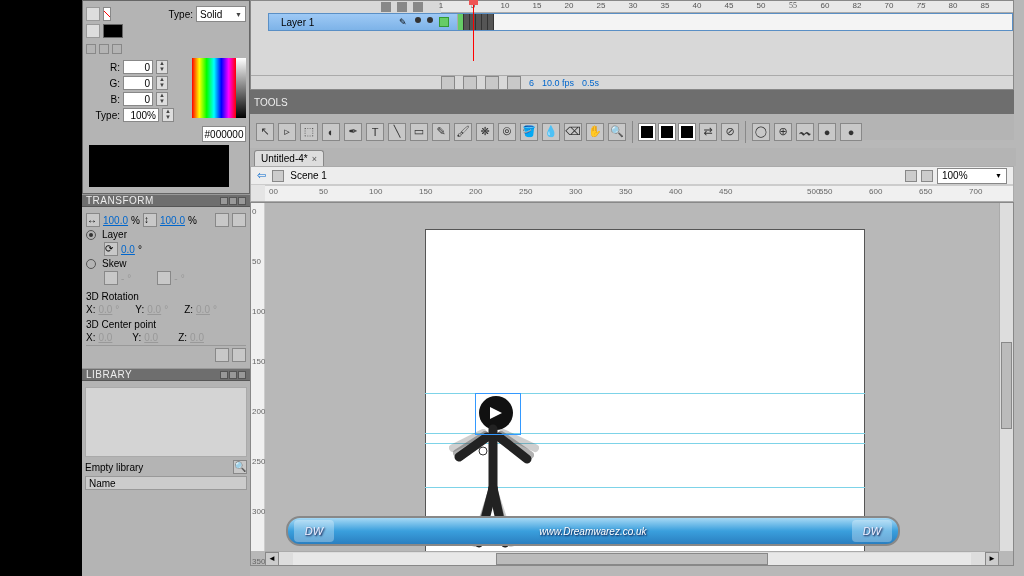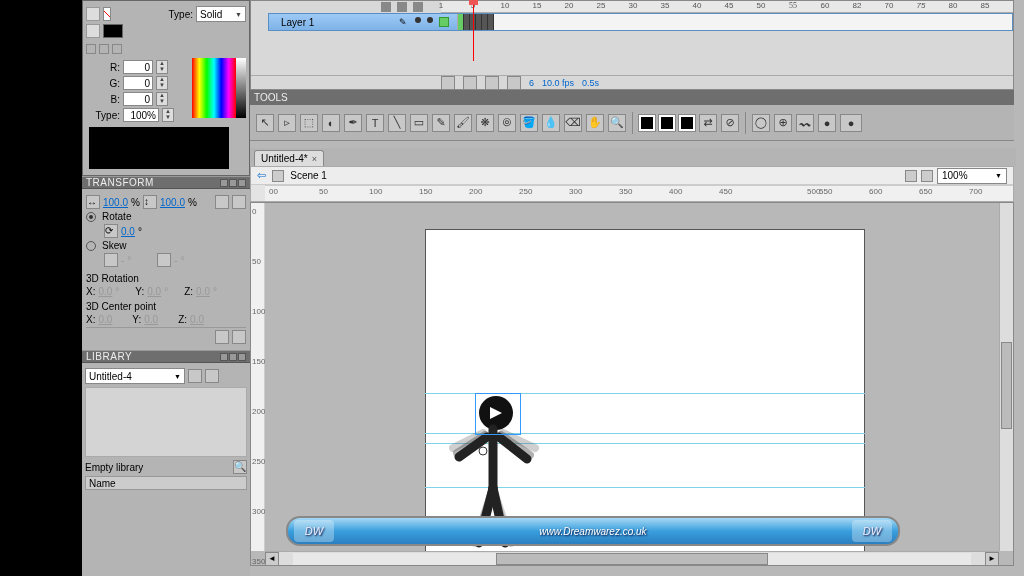--- a/index.html
+++ b/index.html
@@ -52,21 +52,21 @@
 .play{position:absolute;top:0;left:220px;width:1px;height:60px;background:red}
 .play::before{content:"";position:absolute;top:-4px;left:-4px;width:9px;height:8px;background:#e55}
 .tl-foot{position:absolute;bottom:0;left:0;right:0;height:14px;background:#d8d8d8;border-top:1px solid #aaa;display:flex;align-items:center;gap:8px;padding-left:190px}
 .tl-foot span{font-size:9px;color:#444}
 
 .tl-hdr-icons{position:absolute;left:130px;top:0;height:12px;display:flex;gap:6px;align-items:center}
 .tl-hdr-icons i{width:10px;height:10px;background:#888;display:block}
 
 
 .tools-wrap{position:absolute;left:168px;top:90px;right:10px;height:50px;background:#b4b4b4}
-.tools-lbl{background:#6e6e6e;color:#eee;height:15px;padding:0 4px;font-size:9px;display:flex;align-items:center}
+.tools-lbl{background:#6e6e6e;color:#eee;height:24px;padding:0 4px;font-size:9px;display:flex;align-items:center}
 .tools-row{height:36px;display:flex;align-items:center;gap:4px;padding:0 6px;border-bottom:1px solid #888}
 .tool{width:18px;height:18px;background:#c8c8c8;border:1px solid #888;display:flex;align-items:center;justify-content:center;font-size:11px;color:#333}
 .vsep{width:1px;height:22px;background:#888;margin:0 2px}
 .sw-b{width:16px;height:16px;background:#000;border:2px solid #fff;outline:1px solid #888}
 
 
 .doctabs{position:absolute;left:168px;top:148px;right:8px;height:18px;background:#b4b4b4;display:flex;align-items:flex-end;padding-left:4px}
 .doctab{height:16px;background:#ddd;border:1px solid #888;border-bottom:none;padding:0 6px;display:flex;align-items:center;gap:4px;border-radius:3px 3px 0 0}
 .doctab .x{font-size:9px;color:#555}
 
@@ -160,20 +160,25 @@
                 <div>▲</div>
                 <div>▼</div>
               </div>
             </div>
         </div>
         <div style="display:flex">
           <div class="grad"></div>
           <div class="grad-l"></div>
         </div>
       </div>
+      <div class="row" style="justify-content:flex-end">
+          <div class="hex">
+            <span>#000000</span>
+          </div>
+        </div>
       <div class="bigbk"></div>
     </div>
 
     <div class="panel-hd">
       <span>TRANSFORM</span>
       <div class="panel-ctls">
           <span></span>
           <span></span>
           <span></span>
         </div>
@@ -185,21 +190,21 @@
           <span>%</span>
         <span class="ibtn">↕</span>
         <span class="ulink">100.0</span>
           <span>%</span>
         <span style="flex:1"></span>
         <span class="ibtn"></span>
         <span class="ibtn"></span>
       </div>
       <div class="row">
           <span class="radio on"></span>
-          <span>Rotate</span>
+          <span>Layer</span>
         </div>
       <div class="row" style="padding-left:18px">
           <span class="ibtn">⟳</span>
           <span class="ulink">0.0</span>
           <span>°</span>
         </div>
       <div class="row">
           <span class="radio"></span>
           <span>Skew</span>
         </div>
@@ -249,27 +254,20 @@
 
     <div class="panel-hd">
       <span>LIBRARY</span>
       <div class="panel-ctls">
           <span></span>
           <span></span>
           <span></span>
         </div>
     </div>
     <div class="p-lib">
-      <div class="row">
-        <div class="lib-sel">
-            <span>Untitled-4</span>
-          </div>
-        <span class="ibtn"></span>
-        <span class="ibtn"></span>
-      </div>
       <div style="height:70px;background:#d4d4d4;border:1px solid #aaa;margin-top:3px"></div>
       <div class="row" style="margin-top:3px">
           <span>Empty library</span>
           <span style="flex:1"></span>
           <span class="ibtn">🔍</span>
         </div>
       <div class="lib-hdr">
           <span>Name</span>
         </div>
     </div>

